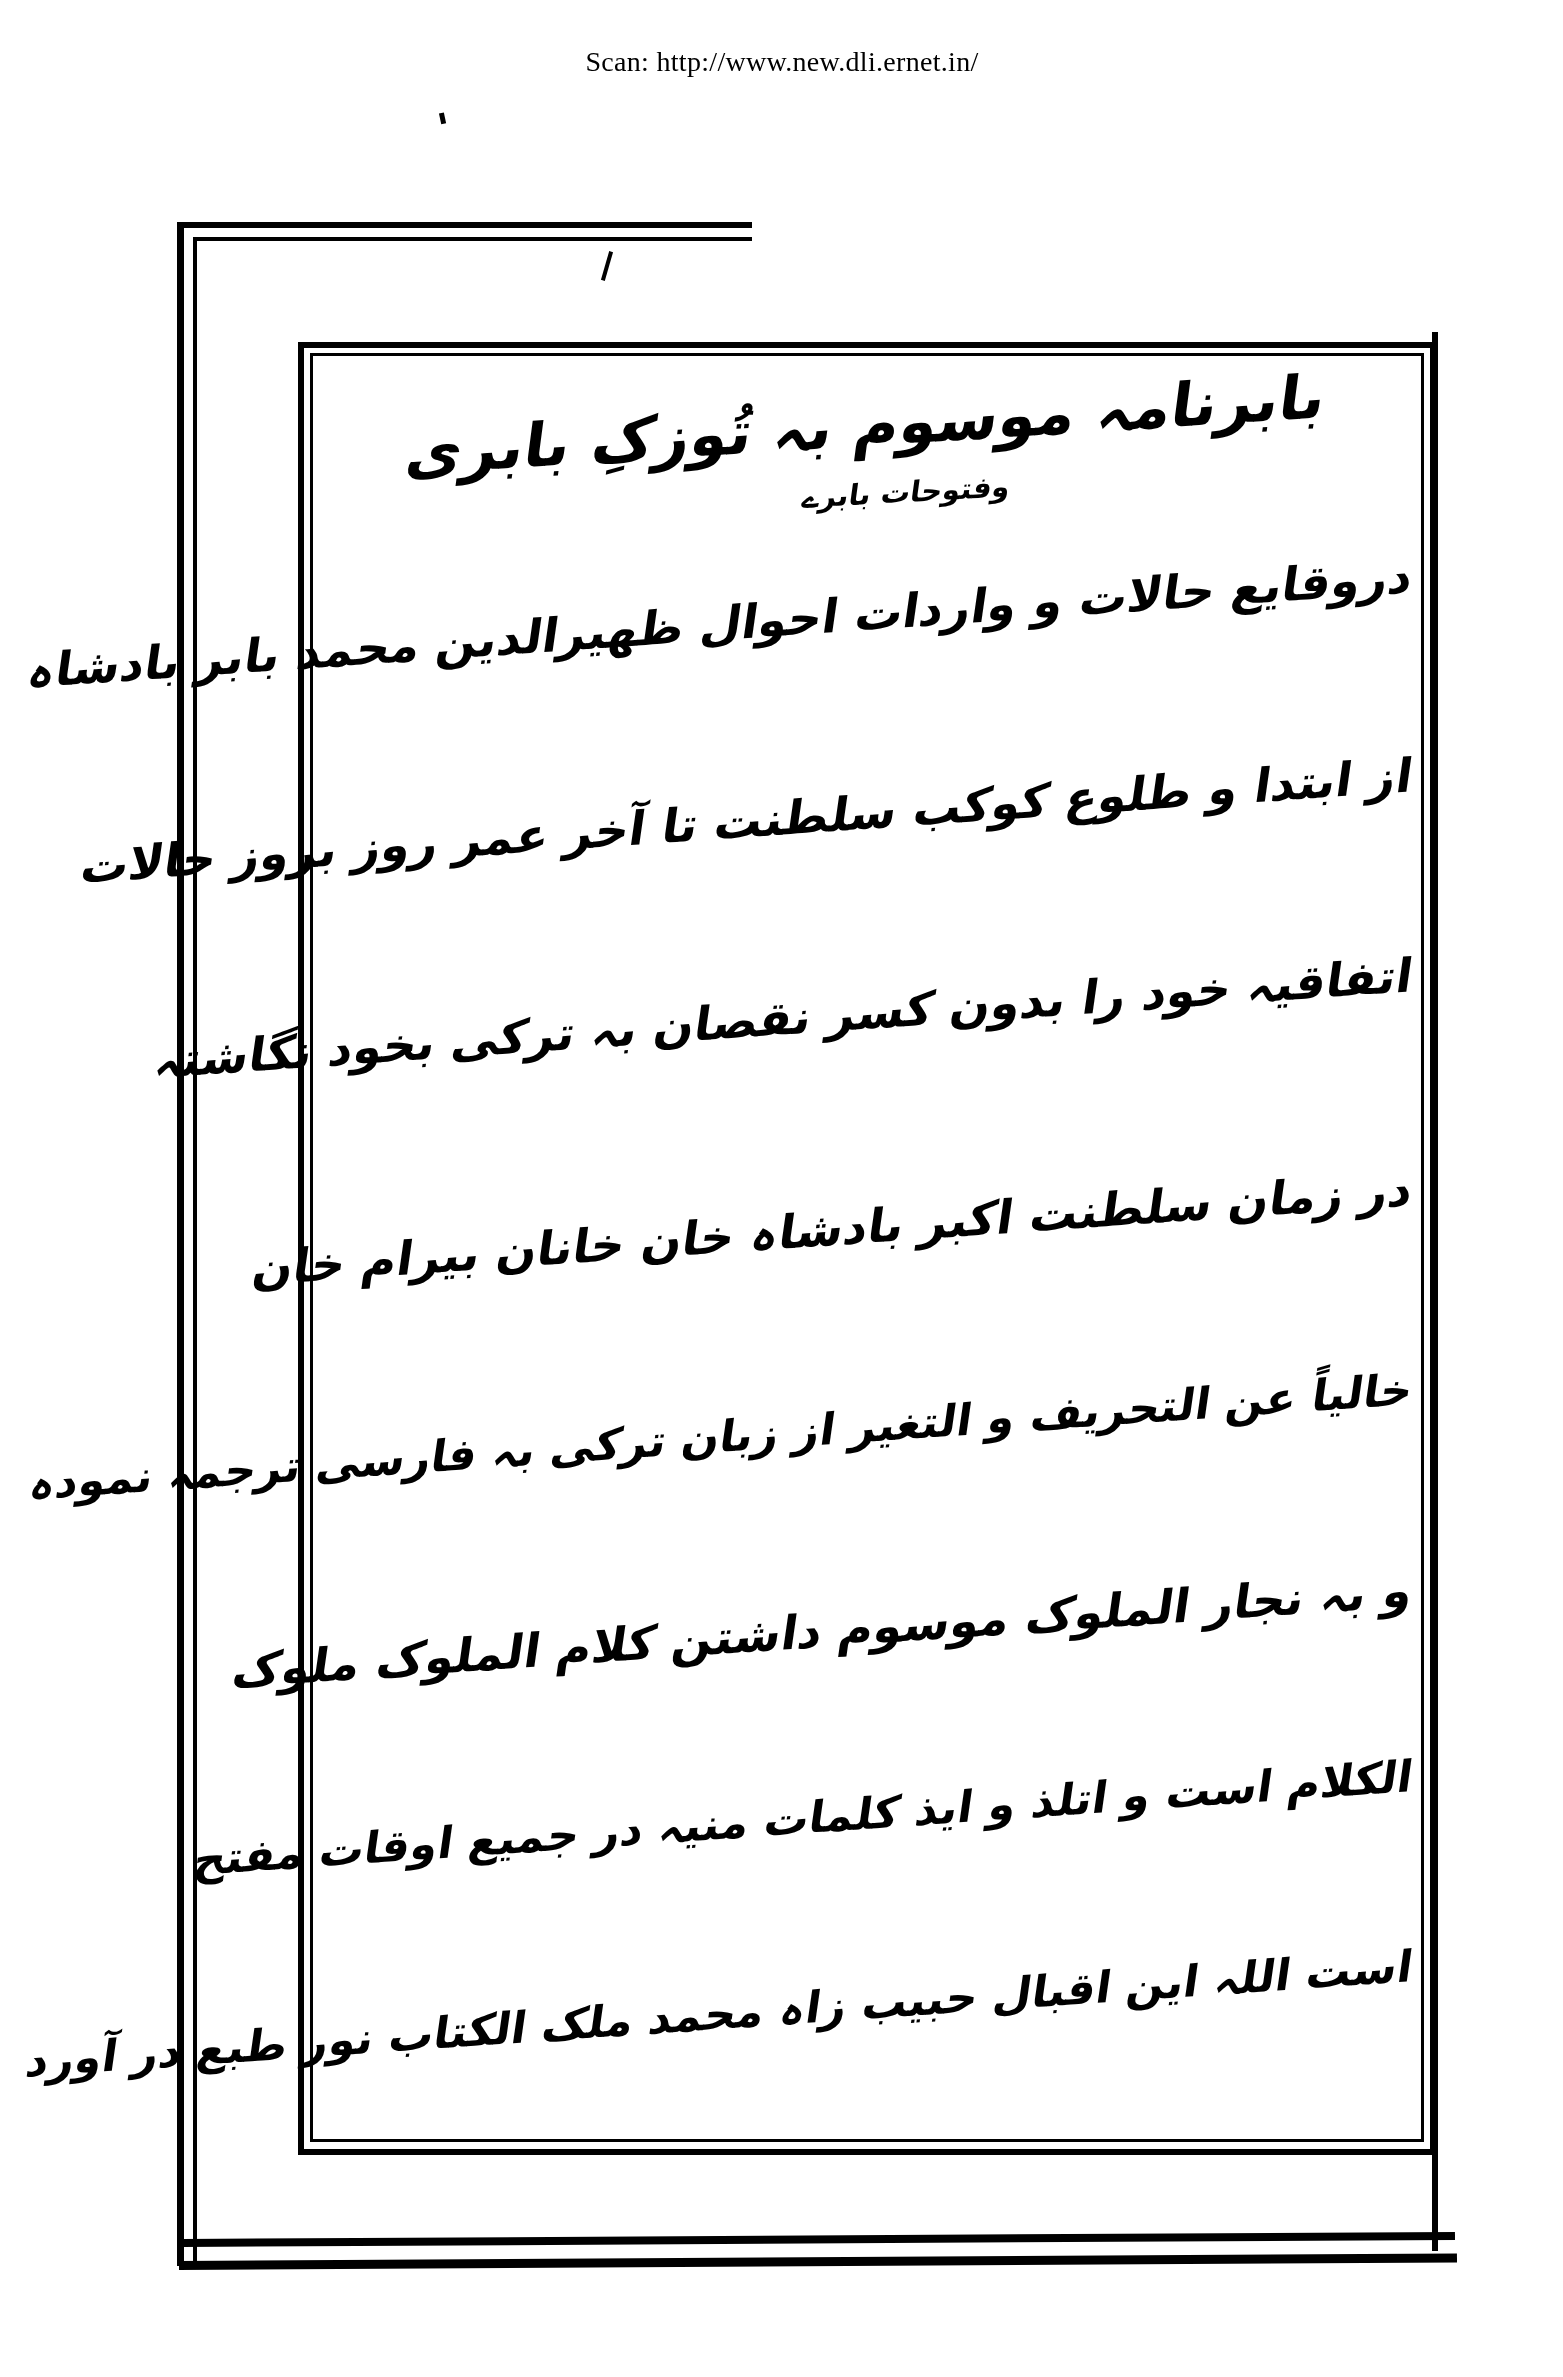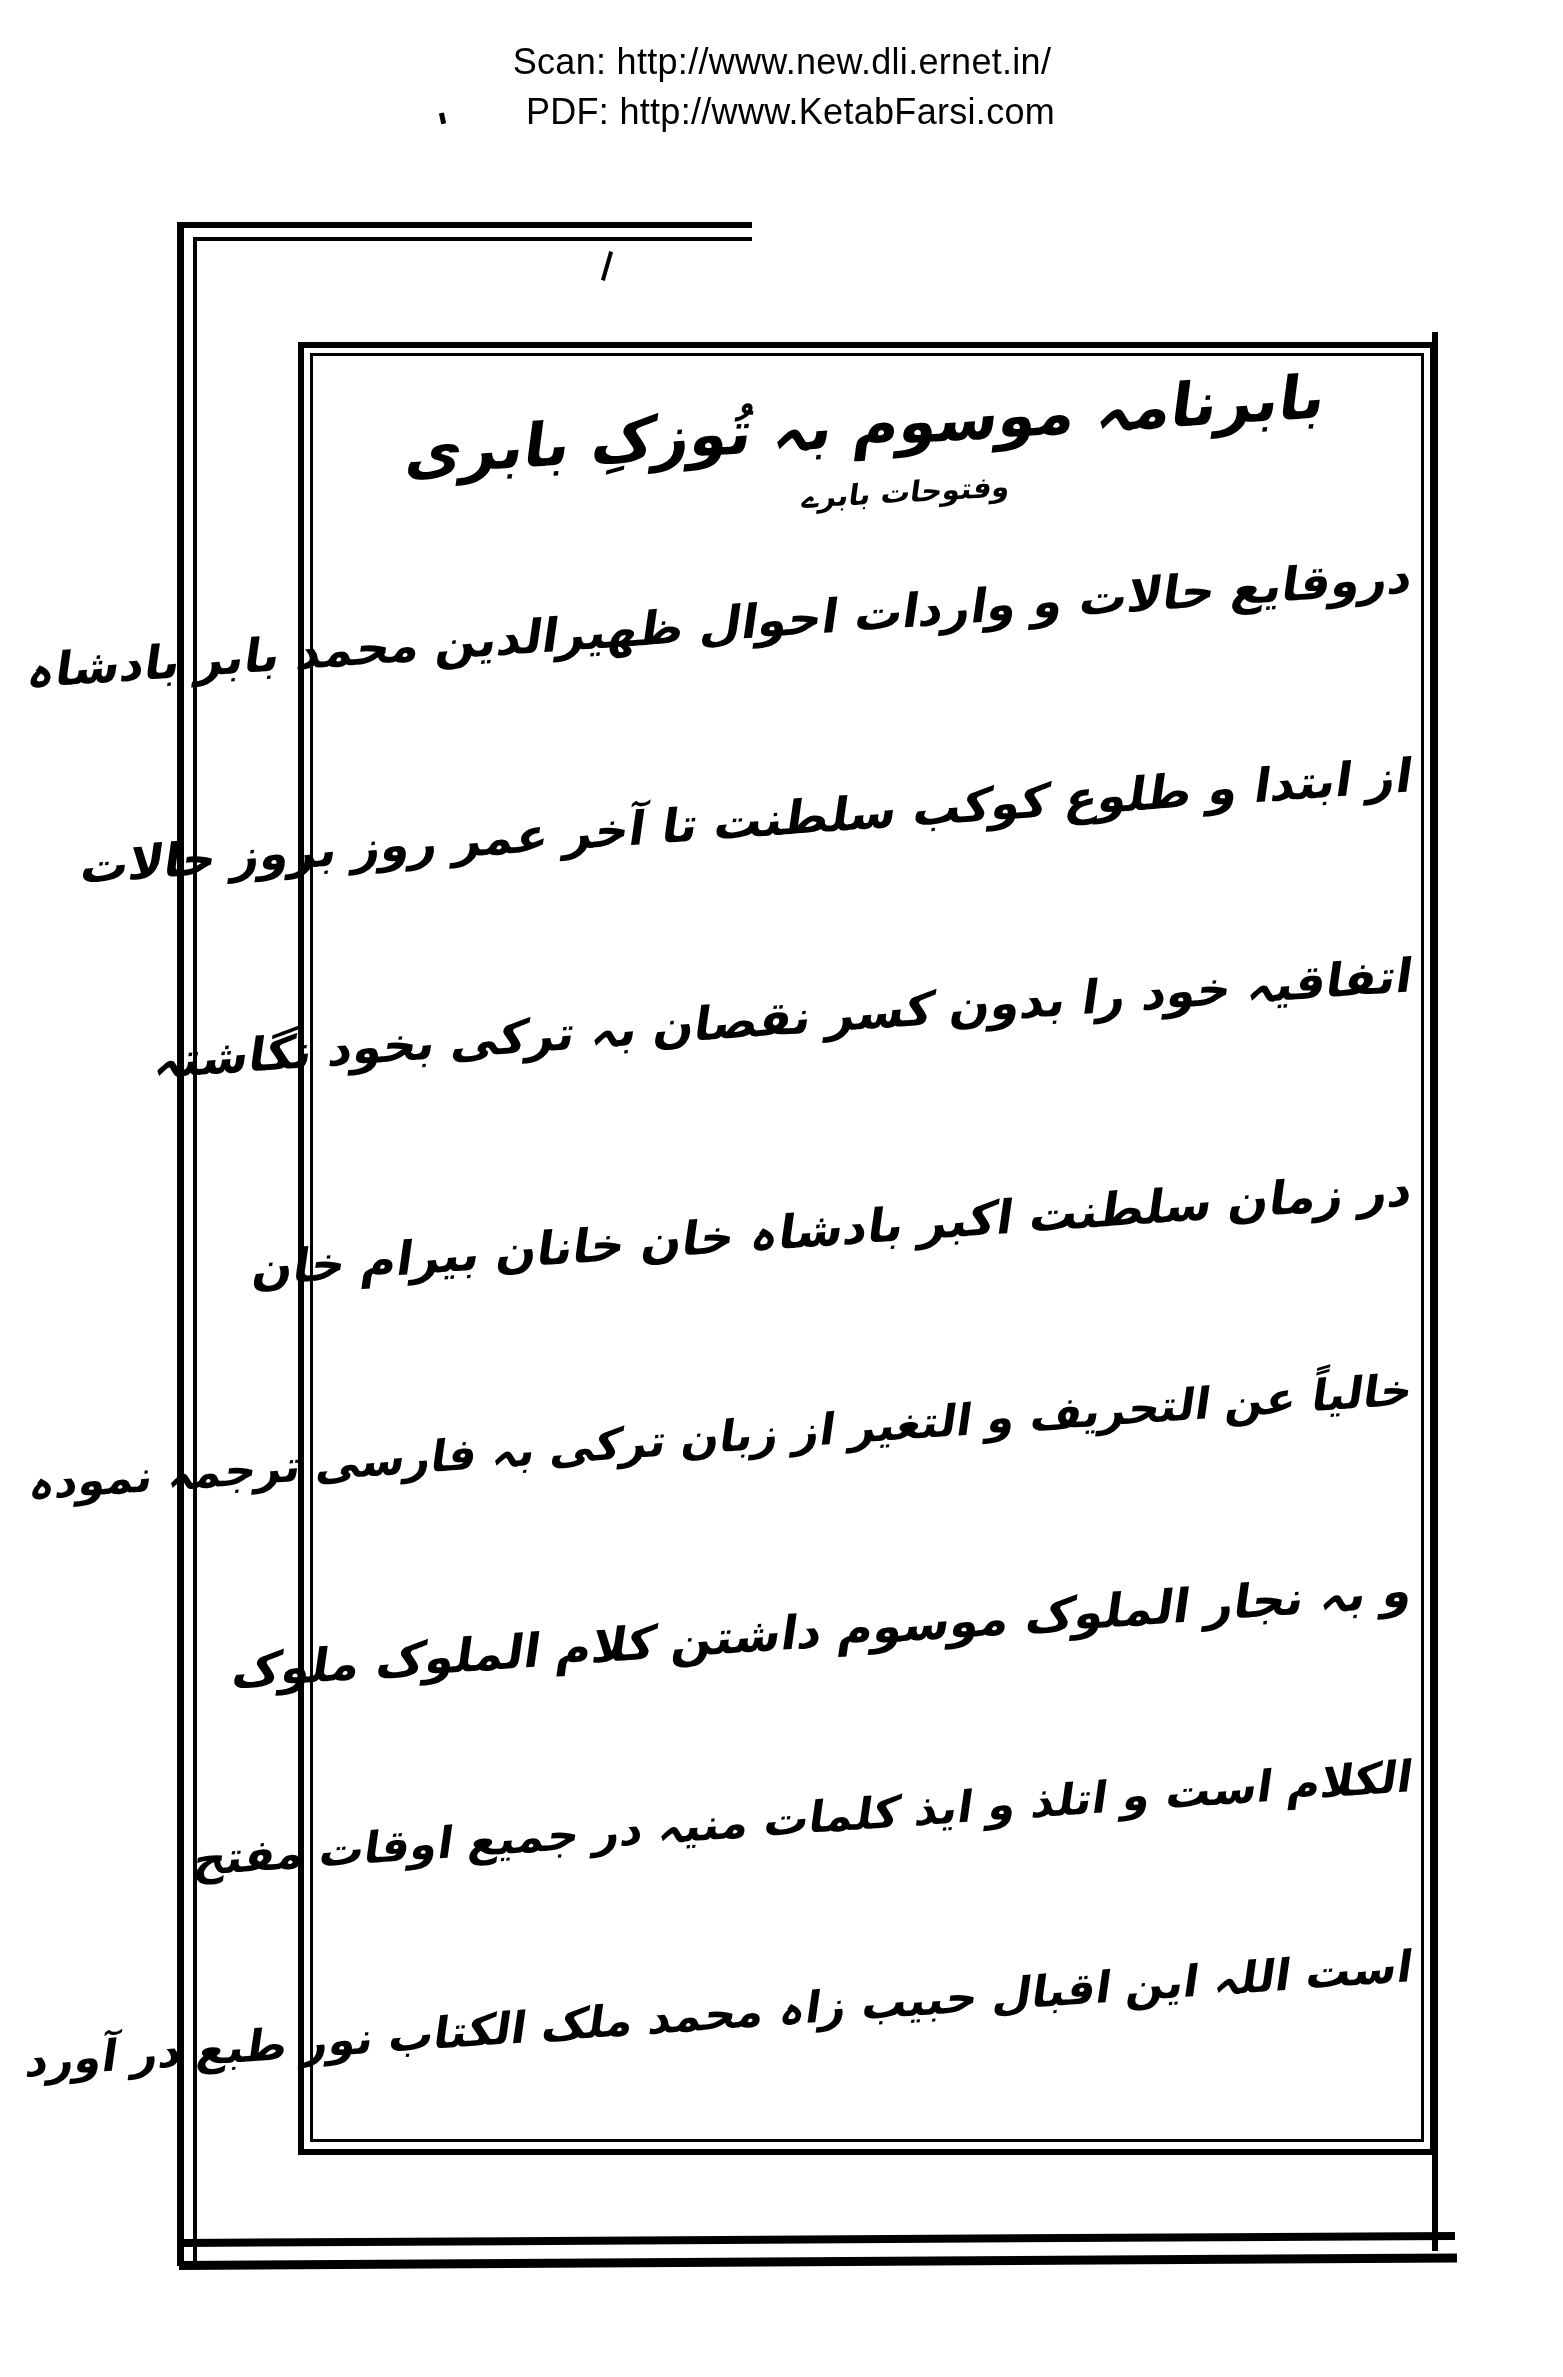--- a/index.html
+++ b/index.html
@@ -19,22 +19,22 @@
   
   .scan-header {
     position: absolute;
     top: 37px;
     left: 0;
     width: 1564px;
     text-align: center;
     color: #000000;
   }
   .scan-line {
-    font-family: Liberation Sans, sans-serif;
-    font-size: 36px;
+    font-family: Liberation Serif, serif;
+    font-size: 28px;
     line-height: 50px;
     letter-spacing: 0.3px;
     color: #000000;
     white-space: nowrap;
   }
   .scan-line.l2 {
     margin-left: 17px;
   }
   
   .speck {
@@ -204,21 +204,20 @@
   .ln5 { top: 1036px; font-size: 44px; }
   .ln6 { top: 1237px; }
   .ln7 { top: 1423px; font-size: 44px; }
   .ln8 { top: 1613px; font-size: 44px; }
 </style>
 </head>
 <body>
 
 <div class="scan-header">
   <div class="scan-line l1">Scan: http://www.new.dli.ernet.in/</div>
-  <div class="scan-line l2">PDF: http://www.KetabFarsi.com</div>
 </div>
 <div class="speck"></div>
 
 <div class="outer-frame"></div>
 <div class="outer-frame-inner"></div>
 <div class="outer-top-mask"></div>
 <div class="outer-bottom-1"></div>
 <div class="outer-bottom-2"></div>
 <div class="outer-right-rule"></div>
 <div class="pen-tick"></div>

